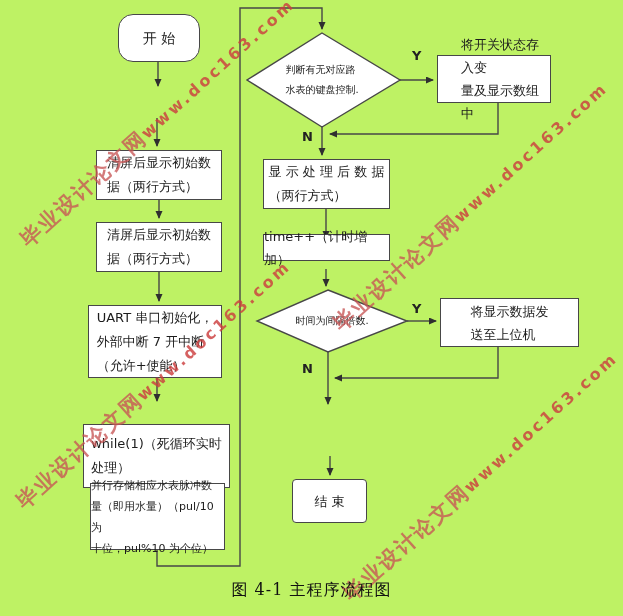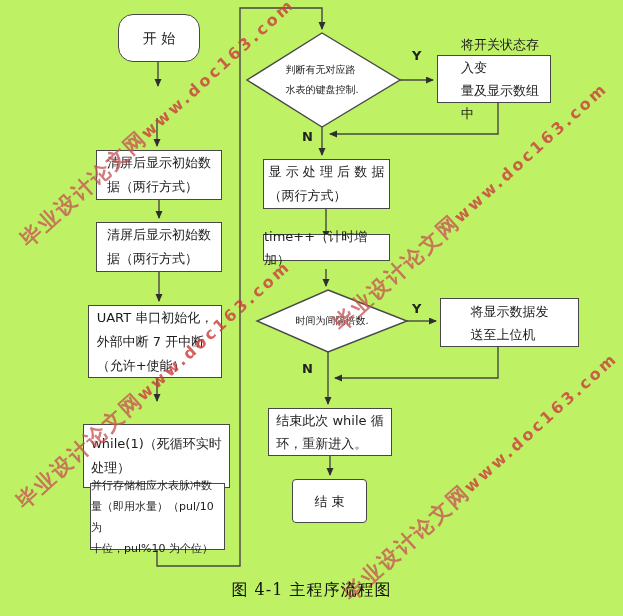--- a/index.html
+++ b/index.html
@@ -72,22 +72,20 @@
   <div class="dtext" style="left:247px;top:59px;width:150px;height:42px;">判断有无对应路
 水表的键盘控制.</div>
   <div class="node" style="left:437px;top:55px;width:114px;height:48px;padding-left:23px;">将开关状态存入变
 量及显示数组中</div>
   <div class="node" style="left:263px;top:159px;width:127px;height:50px;line-height:24px;">显 示 处 理 后 数 据
 （两行方式）</div>
   <div class="node" style="left:263px;top:234px;width:127px;height:27px;">time++（计时增加）</div>
   <div class="dtext" style="left:257px;top:313px;width:150px;height:16px;">时间为间隔倍数.</div>
   <div class="node" style="left:440px;top:298px;width:139px;height:49px;">将显示数据发
 送至上位机</div>
-  <div class="node" style="left:268px;top:408px;width:124px;height:48px;">结束此次 while 循
-环，重新进入。</div>
   <div class="node oval" style="left:292px;top:479px;width:75px;height:44px;border-radius:4px;">结 束</div>
 
   <div class="yn" style="left:412px;top:48px;">Y</div>
   <div class="yn" style="left:302px;top:129px;">N</div>
   <div class="yn" style="left:412px;top:301px;">Y</div>
   <div class="yn" style="left:302px;top:361px;">N</div>
 
   <div class="wm" style="left:-20px;top:115px;">
     <span class="wm-cn">毕业设计论文网</span>
     <span class="wm-en">www.doc163.com</span>

